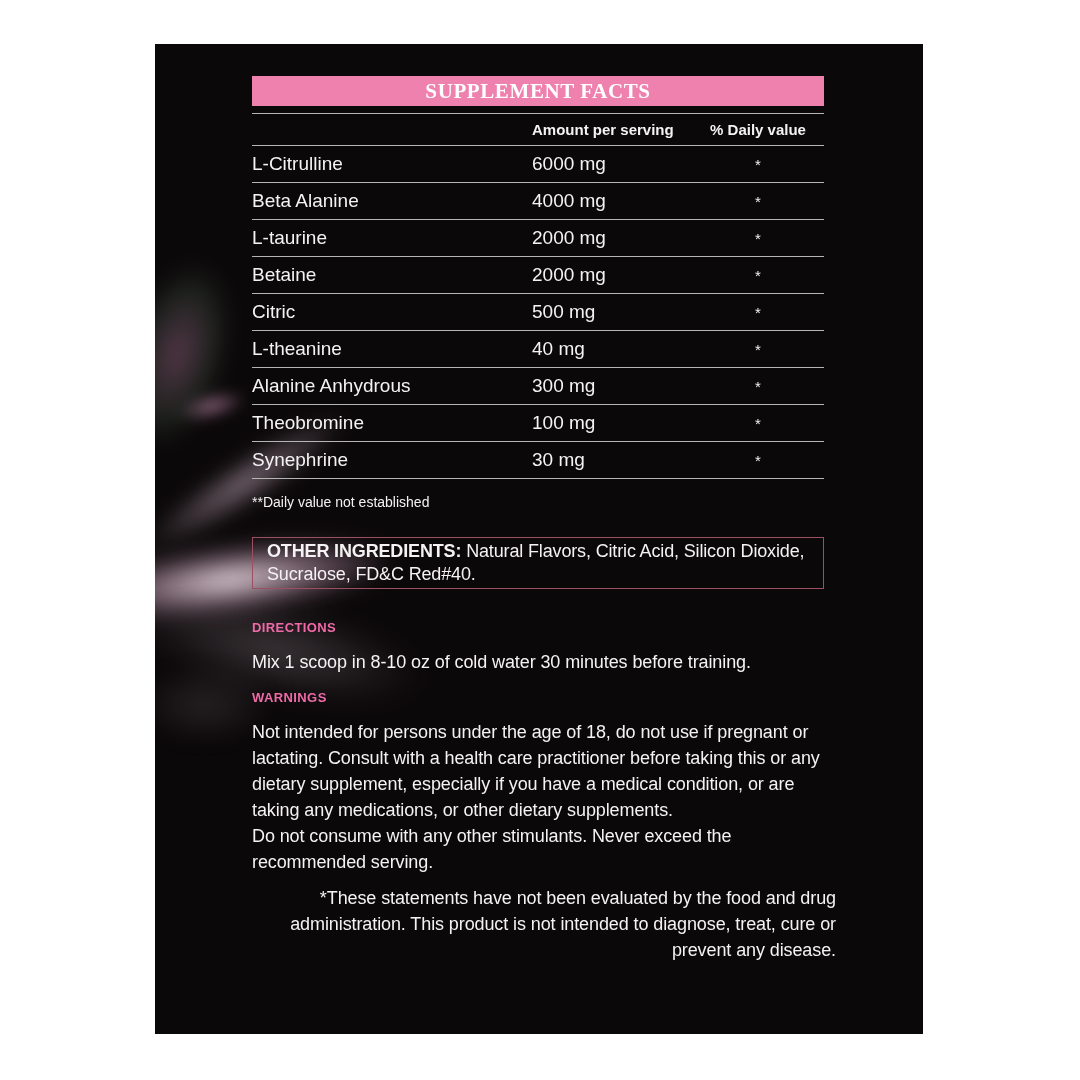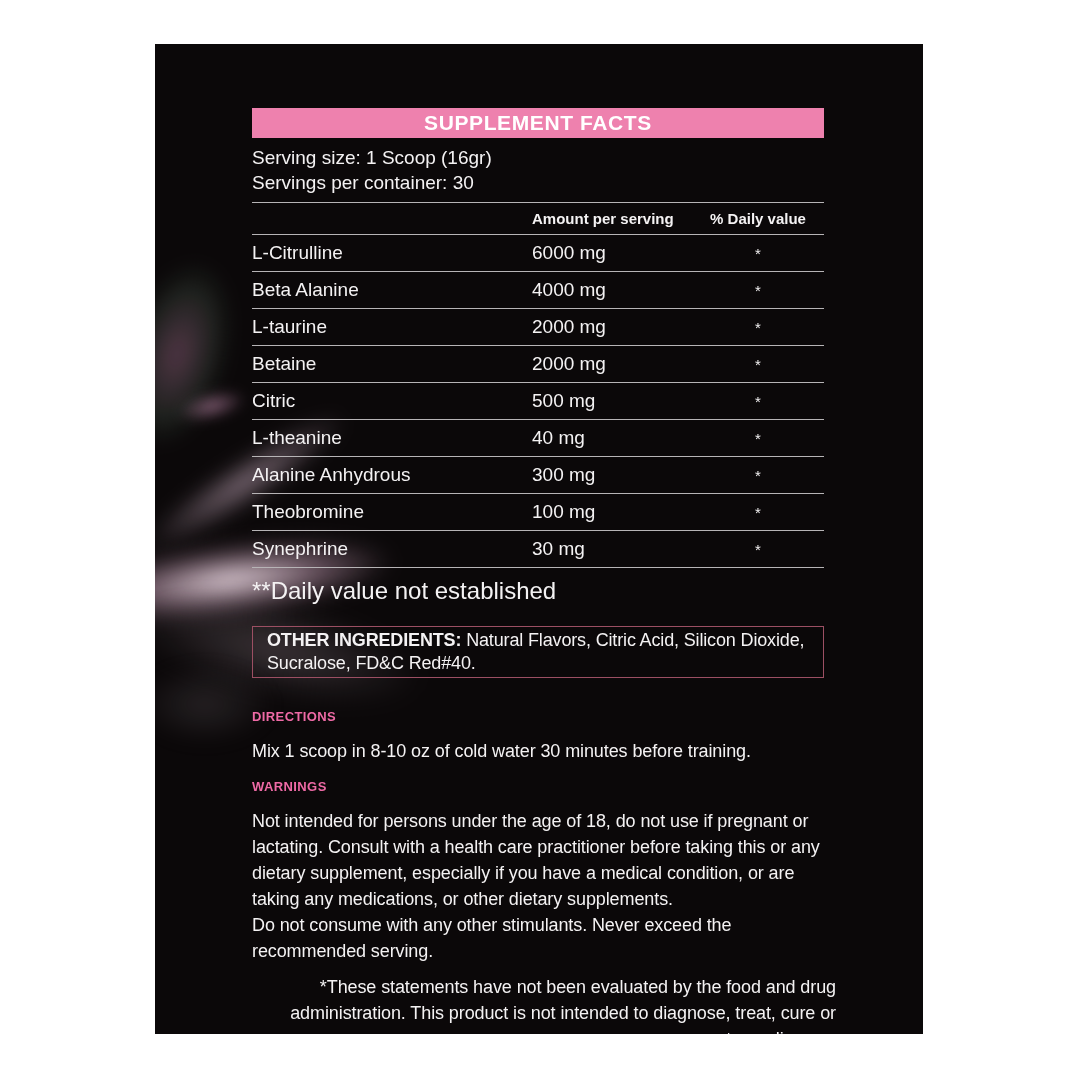--- a/index.html
+++ b/index.html
@@ -23,34 +23,34 @@
       filter:blur(6px);}
   .b5{left:-30px;top:560px;width:300px;height:90px;transform:rotate(12deg);
       background:radial-gradient(closest-side,rgba(190,170,182,.28),rgba(150,130,145,0) 100%);
       filter:blur(12px);}
   .b6{left:-20px;top:620px;width:140px;height:80px;
       background:radial-gradient(closest-side,rgba(150,140,148,.20),rgba(120,110,120,0) 100%);
       filter:blur(10px);}
 
   .content{position:absolute;left:97px;top:0;width:572px;z-index:2;
            color:var(--text,#f4f2f3);}
-  .banner{margin-top:64px;height:30px;background:var(--accent-banner,#ee81ae);
-          display:flex;align-items:center;justify-content:center;}
+  .banner{margin-top:32px;height:30px;background:var(--accent-banner,#ee81ae);
+          display:flex;align-items:center;justify-content:center;font-family:Liberation Serif, serif;}
   .banner span{color:#ffffff;font-weight:bold;font-size:21px;letter-spacing:.6px;}
   .serving{margin-top:7px;font-size:19px;line-height:25px;}
   .table{margin-top:7px;border-top:1px solid var(--rule,#b7b4b6);}
   .thead{display:grid;grid-template-columns:280px 160px 1fr;height:31px;align-items:center;
          border-bottom:1px solid var(--rule,#b7b4b6);}
   .th{font-weight:bold;font-size:15px;}
   .c-amt{text-align:left;}
   .c-dv{text-align:center;}
   .row{display:grid;grid-template-columns:280px 160px 1fr;height:36px;align-items:center;
        border-bottom:1px solid var(--rule,#b7b4b6);font-size:19px;}
   .row .c-dv{font-size:15px;}
-  .footnote{margin-top:10px;font-size:24px;line-height:26px;}
+  .footnote{margin-top:10px;font-size:14px;line-height:26px;}
   .other-box{margin-top:22px;border:1px solid var(--box-border,#9c4f63);
              padding:2px 14px;font-size:18px;line-height:23px;letter-spacing:-.15px;}
   .oi-label{font-weight:bold;}
   .h-pink{color:var(--accent-heading,#ef6aa6);font-weight:bold;font-size:13px;
           line-height:17px;letter-spacing:.4px;}
   .h-directions{margin:30px 0 13px 0;}
   .h-warnings{margin:14px 0 13px 0;}
   .para{margin:0;width:584px;font-size:18px;line-height:26px;letter-spacing:-.1px;}
   .prewrap{white-space:pre-line;}
   .disclaimer{margin-top:10px;text-align:right;}
@@ -65,24 +65,20 @@
     <div class="bokeh b3"></div>
     <div class="bokeh b4"></div>
     <div class="bokeh b5"></div>
     <div class="bokeh b6"></div>
 
     <div class="content">
       <div class="banner">
         <span>SUPPLEMENT FACTS</span>
       </div>
 
-      <div class="serving">
-        <div>Serving size: 1 Scoop (16gr)</div>
-        <div>Servings per container: 30</div>
-      </div>
 
       <div class="table">
         <div class="thead">
           <span class="c-name"></span>
           <span class="c-amt th">Amount per serving</span>
           <span class="c-dv th">% Daily value</span>
         </div>
         <div id="rows">
   <div class="row">
     <span class="c-name">L-Citrulline</span>

